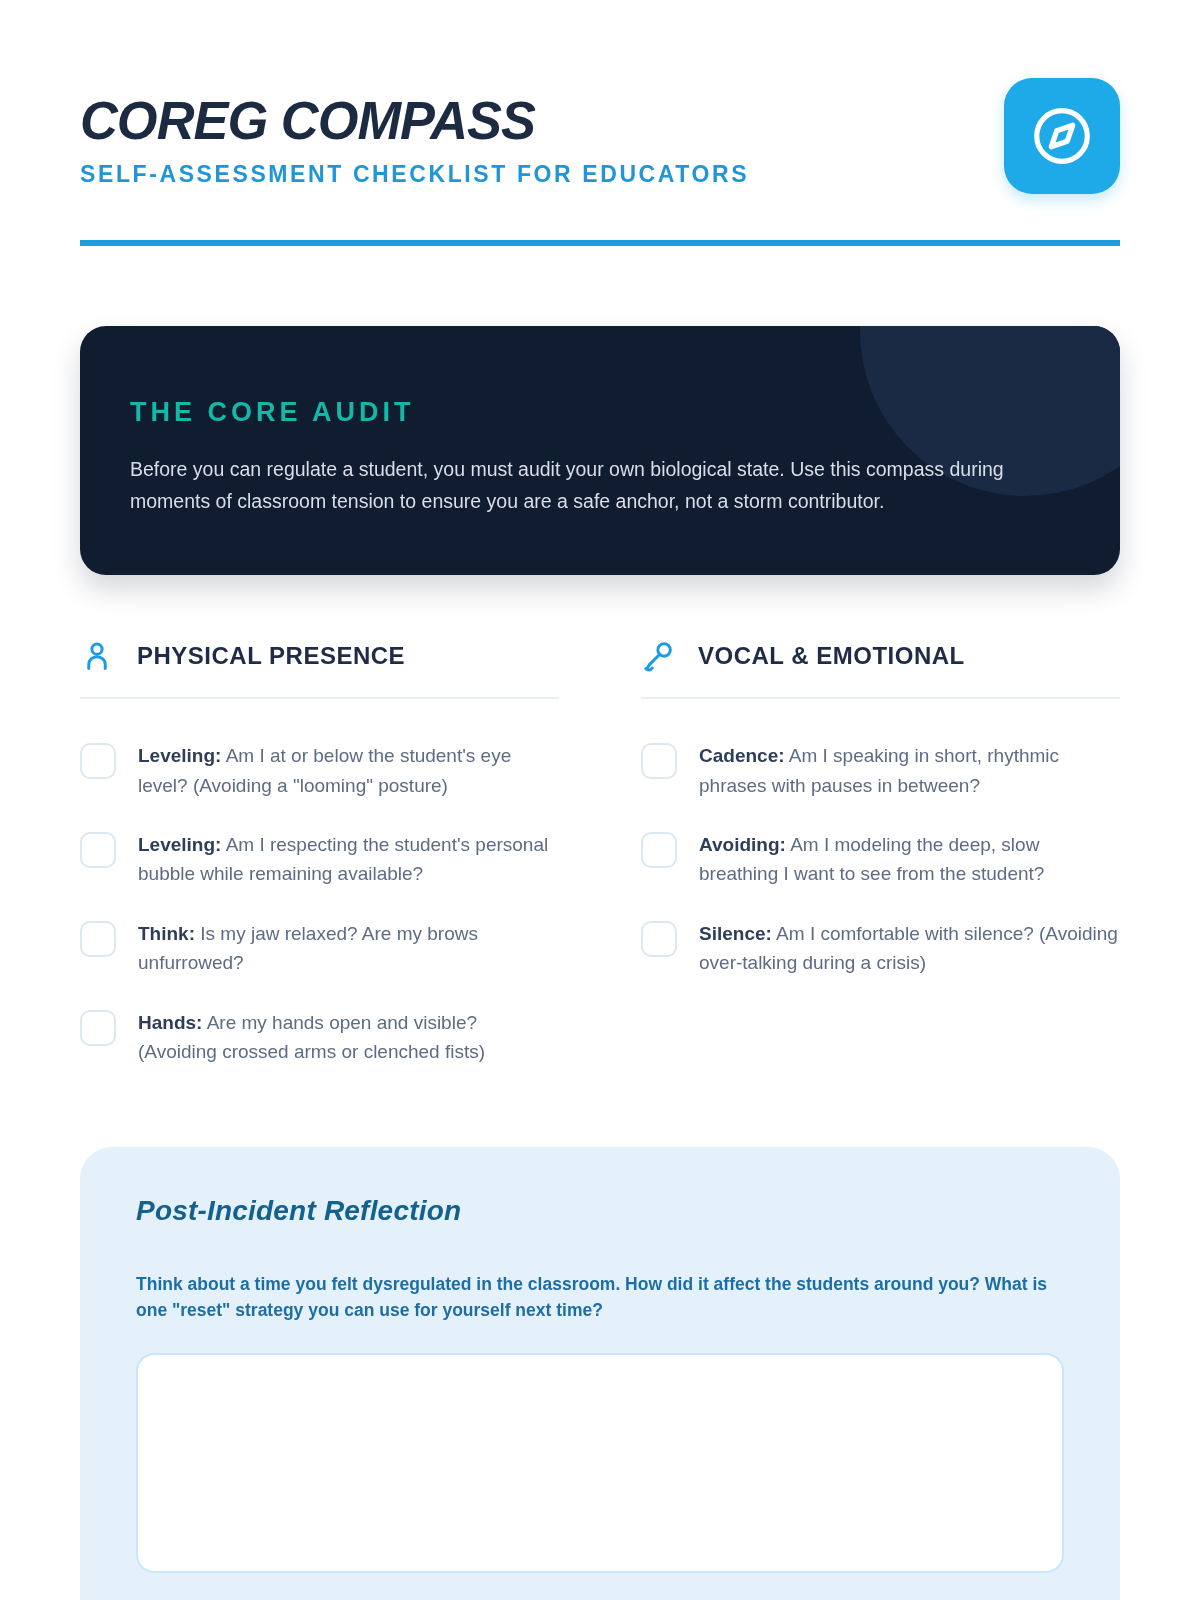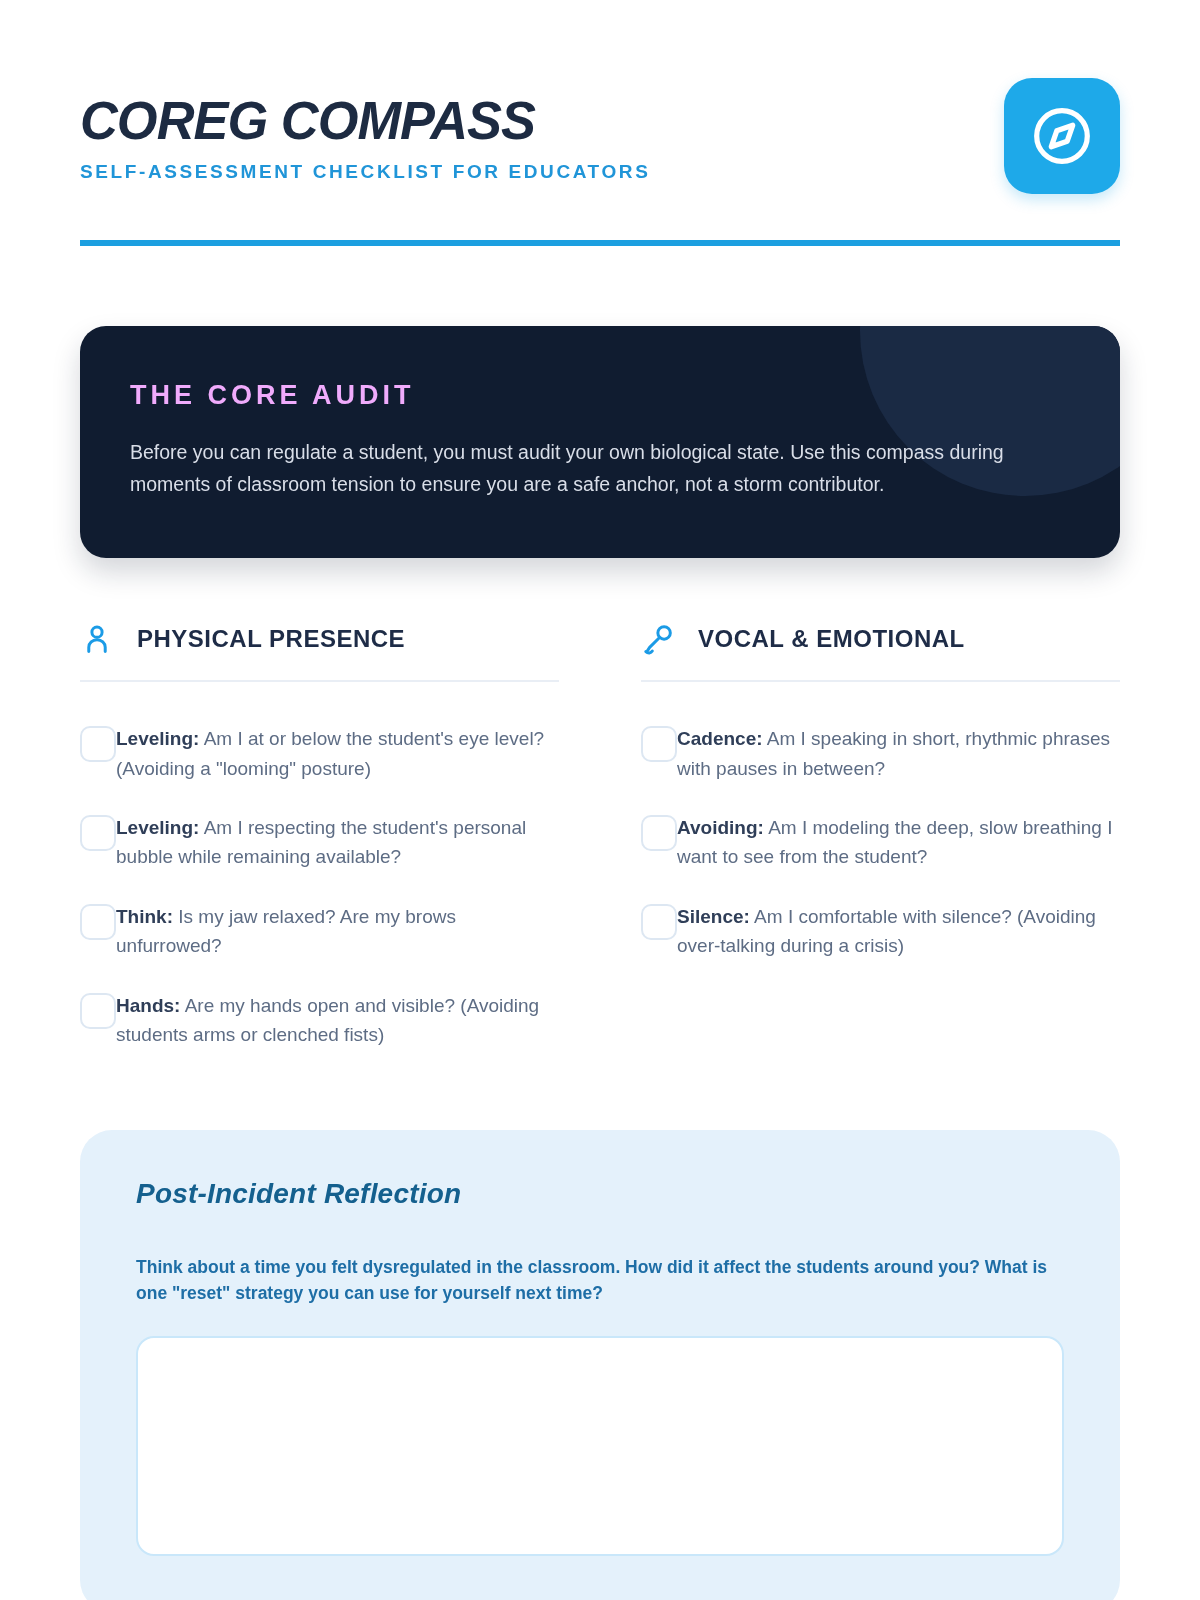--- a/index.html
+++ b/index.html
@@ -13,21 +13,21 @@
 
   
   .header { display: flex; justify-content: space-between; align-items: flex-start; }
   .page-title {
     font-style: italic; font-weight: 900; font-size: 54px; line-height: 1.05;
     color: #1d2b42; letter-spacing: -1px;
     transform: scaleX(.97); transform-origin: left center;
     margin-top: 14px;
   }
   .page-subtitle {
-    margin-top: 12px; font-size: 19px; font-weight: 700;
+    margin-top: 12px; font-size: 23px; font-weight: 700;
     letter-spacing: 2.6px; color: #2095d8;
   }
   .logo-tile {
     width: 116px; height: 116px; border-radius: 28px;
     background: #1ea9e9; display: flex; align-items: center; justify-content: center;
     box-shadow: 0 6px 14px rgba(30,169,233,.25);
   }
 
   .header-rule { height: 6px; background: #1c9fe0; margin-top: 46px; }
 
@@ -36,39 +36,39 @@
     margin-top: 80px; background: #101c30; border-radius: 26px;
     padding: 54px 50px 58px 50px; position: relative; overflow: hidden;
     box-shadow: 0 14px 28px rgba(16,28,48,.18);
   }
   .intro-card .corner-circle {
     position: absolute; width: 330px; height: 330px; border-radius: 50%;
     background: #1a2a44; top: -160px; right: -70px;
   }
   .intro-title {
     position: relative; font-size: 27px; font-weight: 700;
-    letter-spacing: 4px; color: #f0abfc;
+    letter-spacing: 4px; color: #14b8a6; margin-top: 17px;
   }
   .intro-body {
     position: relative; margin-top: 26px; font-size: 19.5px; line-height: 1.62;
     color: #d9dee8; max-width: 950px;
   }
 
   
   .sections {
     margin-top: 64px; display: grid;
     grid-template-columns: 1fr 1fr; column-gap: 82px;
   }
   .section-head {
     display: flex; align-items: center; gap: 23px;
     padding-bottom: 24px; border-bottom: 2px solid #e9eef5;
   }
   .section-title { font-size: 24px; font-weight: 800; color: #1e2c47; letter-spacing: .5px; }
   .items { margin-top: 42px; display: flex; flex-direction: column; gap: 30px; }
-  .item { display: flex; }
+  .item { display: flex; gap: 22px; }
   .checkbox {
     flex: 0 0 36px; width: 36px; height: 36px; box-sizing: border-box;
     border: 2px solid #dde7f2; border-radius: 10px; background: #ffffff; margin-top: 2px;
     cursor: pointer;
   }
   .item-text { font-size: 19px; line-height: 1.55; color: #5d6c84; }
   .item-text strong { color: #2f3e58; font-weight: 700; }
 
   
   .reflection-card {
@@ -139,21 +139,21 @@
         <div class="item">
           <div class="checkbox"></div>
           <div class="item-text"><strong>Leveling:</strong><span> Am I respecting the student's personal bubble while remaining available?</span></div>
         </div>
         <div class="item">
           <div class="checkbox"></div>
           <div class="item-text"><strong>Think:</strong><span> Is my jaw relaxed? Are my brows unfurrowed?</span></div>
         </div>
         <div class="item">
           <div class="checkbox"></div>
-          <div class="item-text"><strong>Hands:</strong><span> Are my hands open and visible? (Avoiding students arms or clenched fists)</span></div>
+          <div class="item-text"><strong>Hands:</strong><span> Are my hands open and visible? (Avoiding crossed arms or clenched fists)</span></div>
         </div>
       </div>
     </div>
 
     <div class="section">
       <div class="section-head">
         <span>
           <svg width="34" height="34" viewBox="0 0 24 24" fill="none" stroke="#1b9be6" stroke-width="2.1" stroke-linecap="round" stroke-linejoin="round">
             <circle cx="16.3" cy="7.7" r="4.4"></circle>
             <path d="M13.1 10.9 L6.1 17.9 L4.6 20.2"></path>

